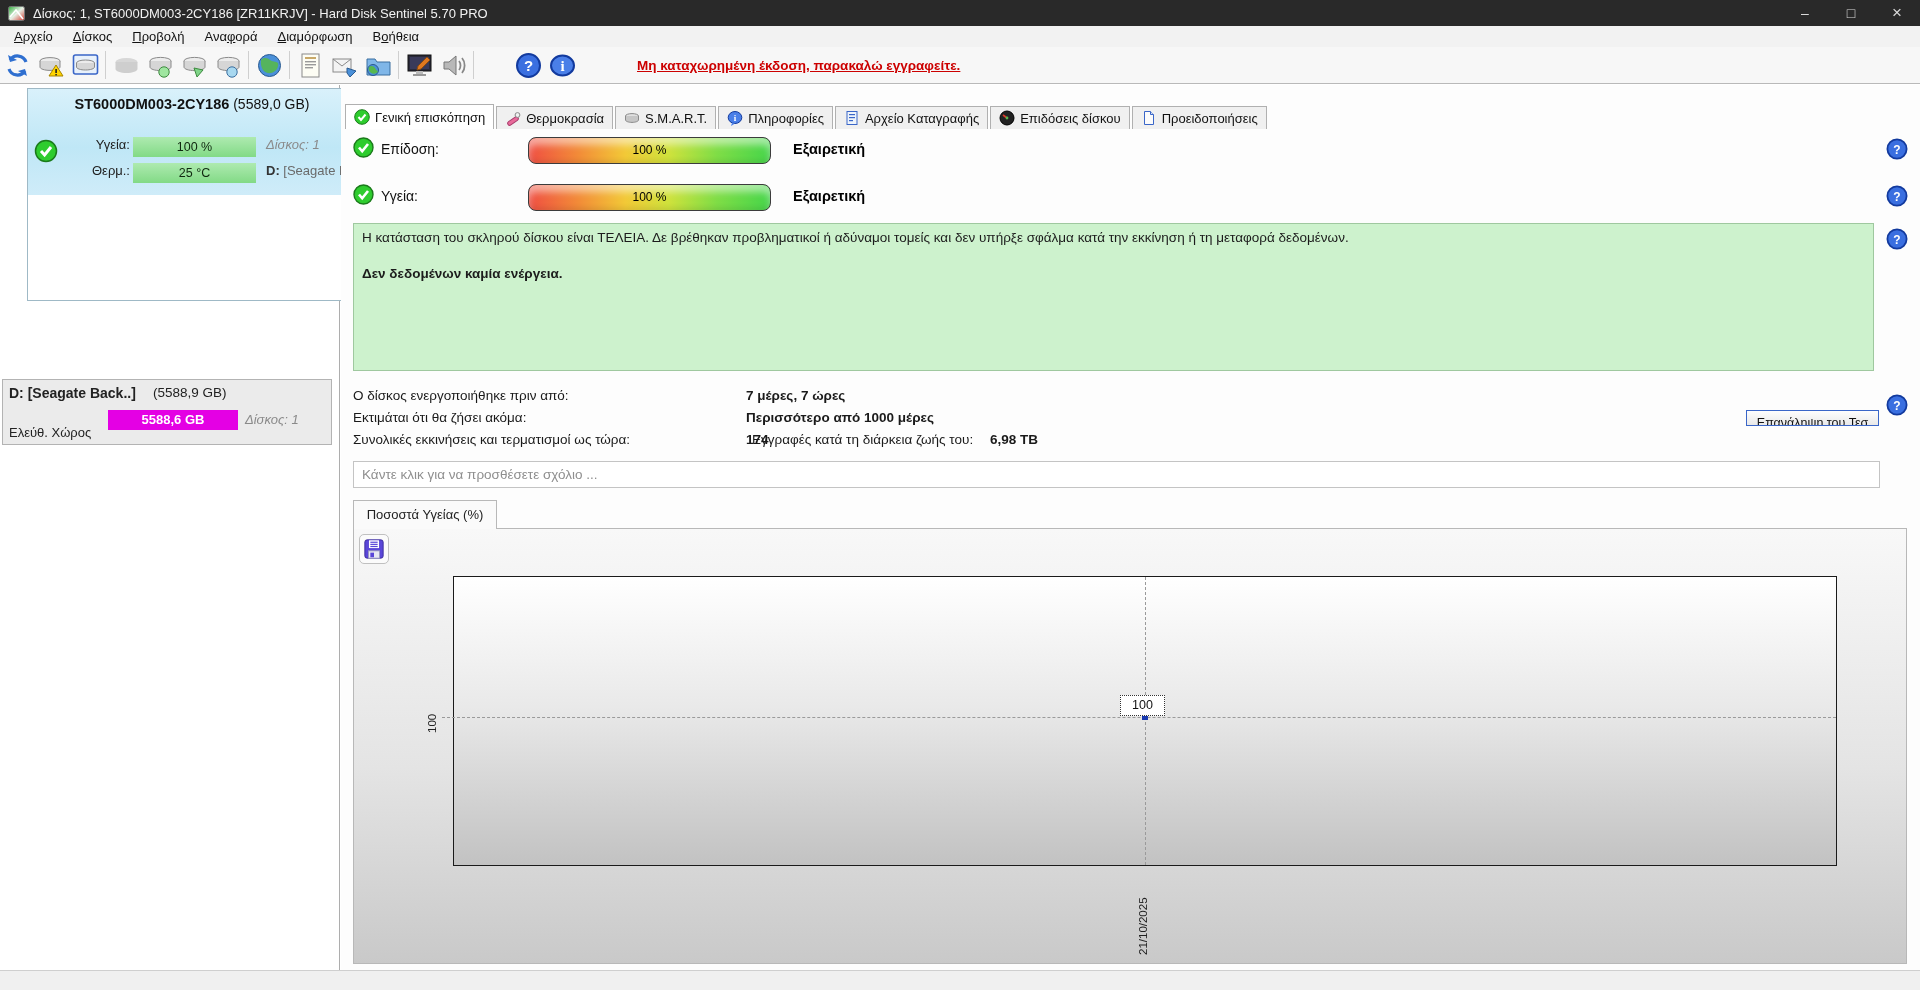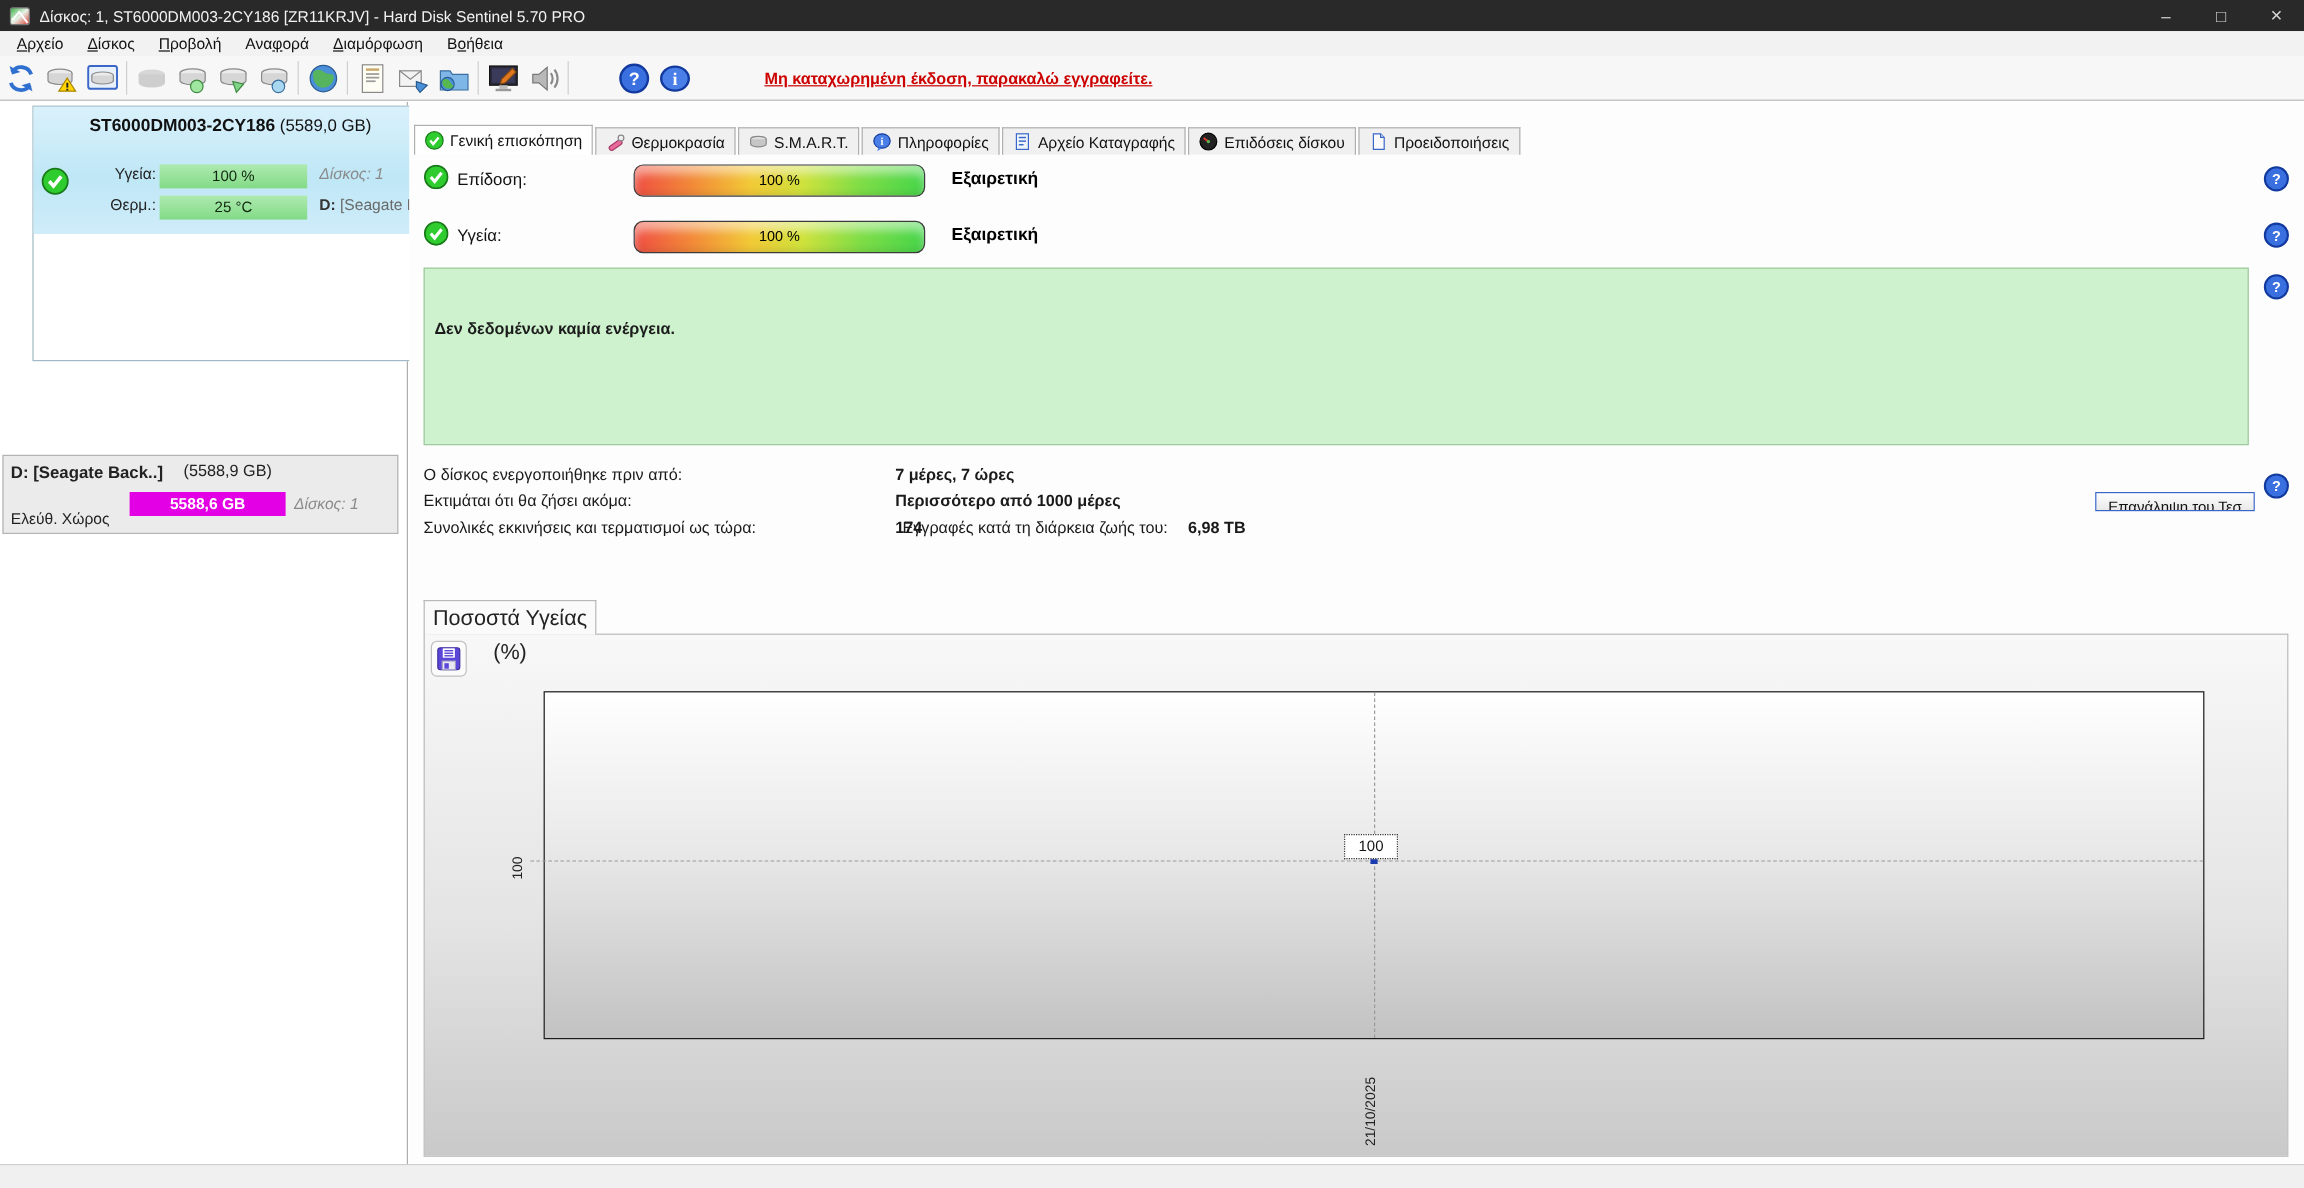--- a/index.html
+++ b/index.html
@@ -102,21 +102,21 @@
             font-size:12.5px; color:#111; text-align:center; line-height:24px;
             white-space:nowrap; overflow:hidden; }
 
   .comment { position:absolute; left:12px; top:376px; width:1527px; height:27px;
              border:1px solid #c4c4c4; background:#fff; font-size:13.5px; color:#333;
              padding:0 8px; font-family:"Liberation Sans","DejaVu Sans",sans-serif; }
   .comment::placeholder { color:#8f8f8f; opacity:1; }
 
   .charttab { position:absolute; left:12px; top:415px; width:144px; height:29px;
               background:#fafafa; border:1px solid #b8b8b8; border-bottom:none;
-              font-size:18px; color:#222; text-align:center; line-height:28px; z-index:2; }
+              font-size:13px; color:#222; text-align:center; line-height:28px; z-index:2; }
   .chartpanel { position:absolute; left:12px; top:443px; width:1554px; height:436px;
                 background:linear-gradient(180deg,#f8f8f8 0%,#e4e4e4 55%,#c9c9c9 100%);
                 border:1px solid #b8b8b8; z-index:1; }
   .savebtn { position:absolute; left:5px; top:5px; width:30px; height:30px;
              border:1px solid #c0c0c0; border-radius:5px; background:#fbfbfb;
              display:flex; align-items:center; justify-content:center; }
   .savebtn svg { width:22px; height:22px; }
   .plot { position:absolute; left:99px; top:47px; width:1384px; height:290px;
           border:1px solid #1a1a1a;
           background:linear-gradient(180deg,#ffffff 0%,#e9e9e9 45%,#c2c2c2 100%); }
@@ -391,20 +391,21 @@
 
     <svg class="prow-icon" style="left:12px; top:99px;" viewBox="0 0 21 21">
       <circle cx="10.5" cy="10.5" r="9.5" fill="#2ecc2e" stroke="#1a7a1a" stroke-width="1.4"></circle>
       <path d="M6 10.5l3.2 3.8 5.8-7.3" fill="none" stroke="#fff" stroke-width="2.6"></path>
       </svg>
     <div class="prow-label" style="left:40px; top:103px;">Υγεία:</div>
     <div class="pbar" style="left:187px; top:99px;">100 %</div>
     <div class="prating" style="left:452px; top:103px;">Εξαιρετική</div>
 
     <div class="greenbox">
+      <div class="gb1">Η κατάσταση του σκληρού δίσκου είναι ΤΕΛΕΙΑ. Δε βρέθηκαν προβληματικοί ή αδύναμοι τομείς και δεν υπήρξε σφάλμα κατά την εκκίνηση ή τη μεταφορά δεδομένων.</div>
       <div class="gb2">Δεν δεδομένων καμία ενέργεια.</div>
     </div>
 
     <div class="helpicon" style="left:1545px; top:53px;">
       <svg viewBox="0 0 22 22">
           <circle cx="11" cy="11" r="9.6" fill="#3a6fe0" stroke="#123a9e" stroke-width="1.8"></circle>
           <text x="11" y="15.5" font-size="12" font-weight="bold" fill="#fff" text-anchor="middle" font-family="Liberation Sans,sans-serif">?</text>
         </svg>
     </div>
     <div class="helpicon" style="left:1545px; top:100px;">
@@ -438,20 +439,21 @@
       <div class="stat-row">
         <span class="stat-label">Συνολικές εκκινήσεις και τερματισμοί ως τώρα:</span>
         <span class="stat-value">174</span>
         <span class="writes-label">Εγγραφές κατά τη διάρκεια ζωής του:</span>
         <span class="writes-value">6,98 TB</span>
       </div>
     </div>
 
     <div class="retest">Επανάληψη του Τεσ</div>
 
+    <input class="comment" value="" placeholder="Κάντε κλικ για να προσθέσετε σχόλιο ..." style="">
 
     <div class="charttab">Ποσοστά Υγείας (%)</div>
 
     <div class="chartpanel">
       <div class="savebtn">
         <svg viewBox="0 0 24 24">
           <rect x="2" y="2" width="20" height="20" rx="2.5" fill="#5a46d8" stroke="#3a2a9a"></rect>
           <rect x="6.5" y="2.5" width="11" height="8.5" fill="#fff"></rect>
           <rect x="8" y="4" width="8" height="1.3" fill="#5a46d8"></rect>
           <rect x="8" y="6.3" width="8" height="1.3" fill="#5a46d8"></rect>

